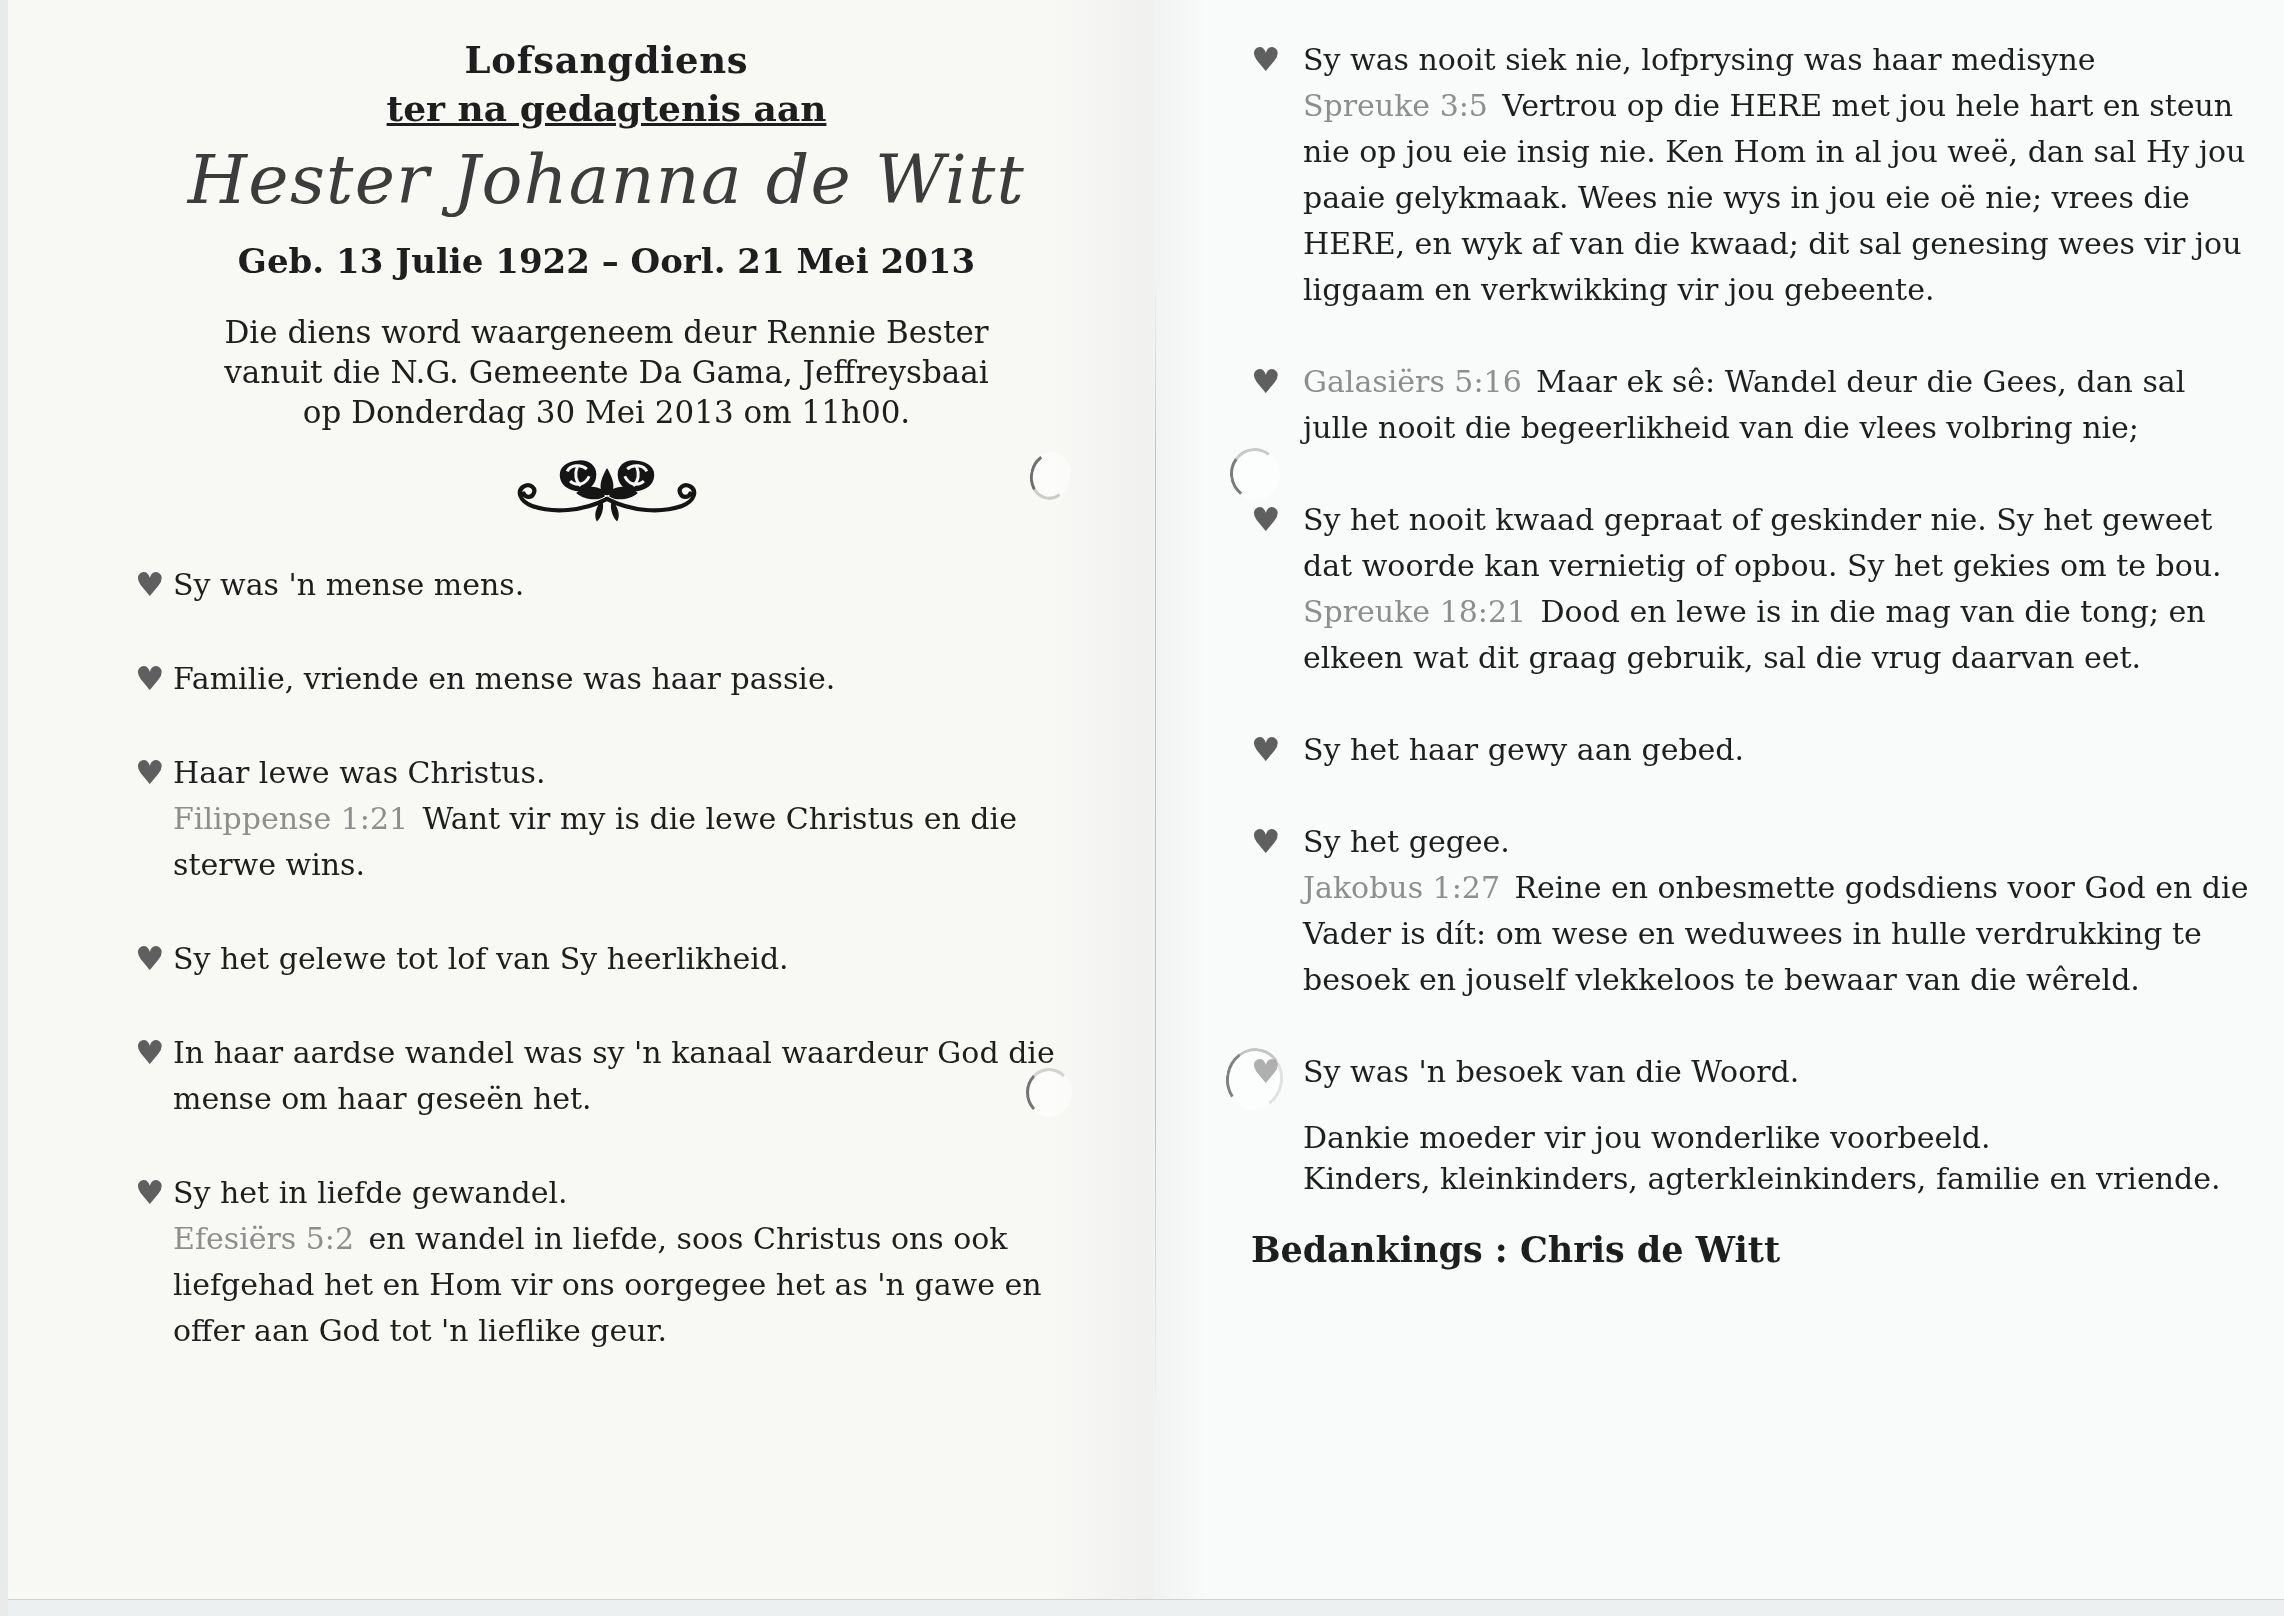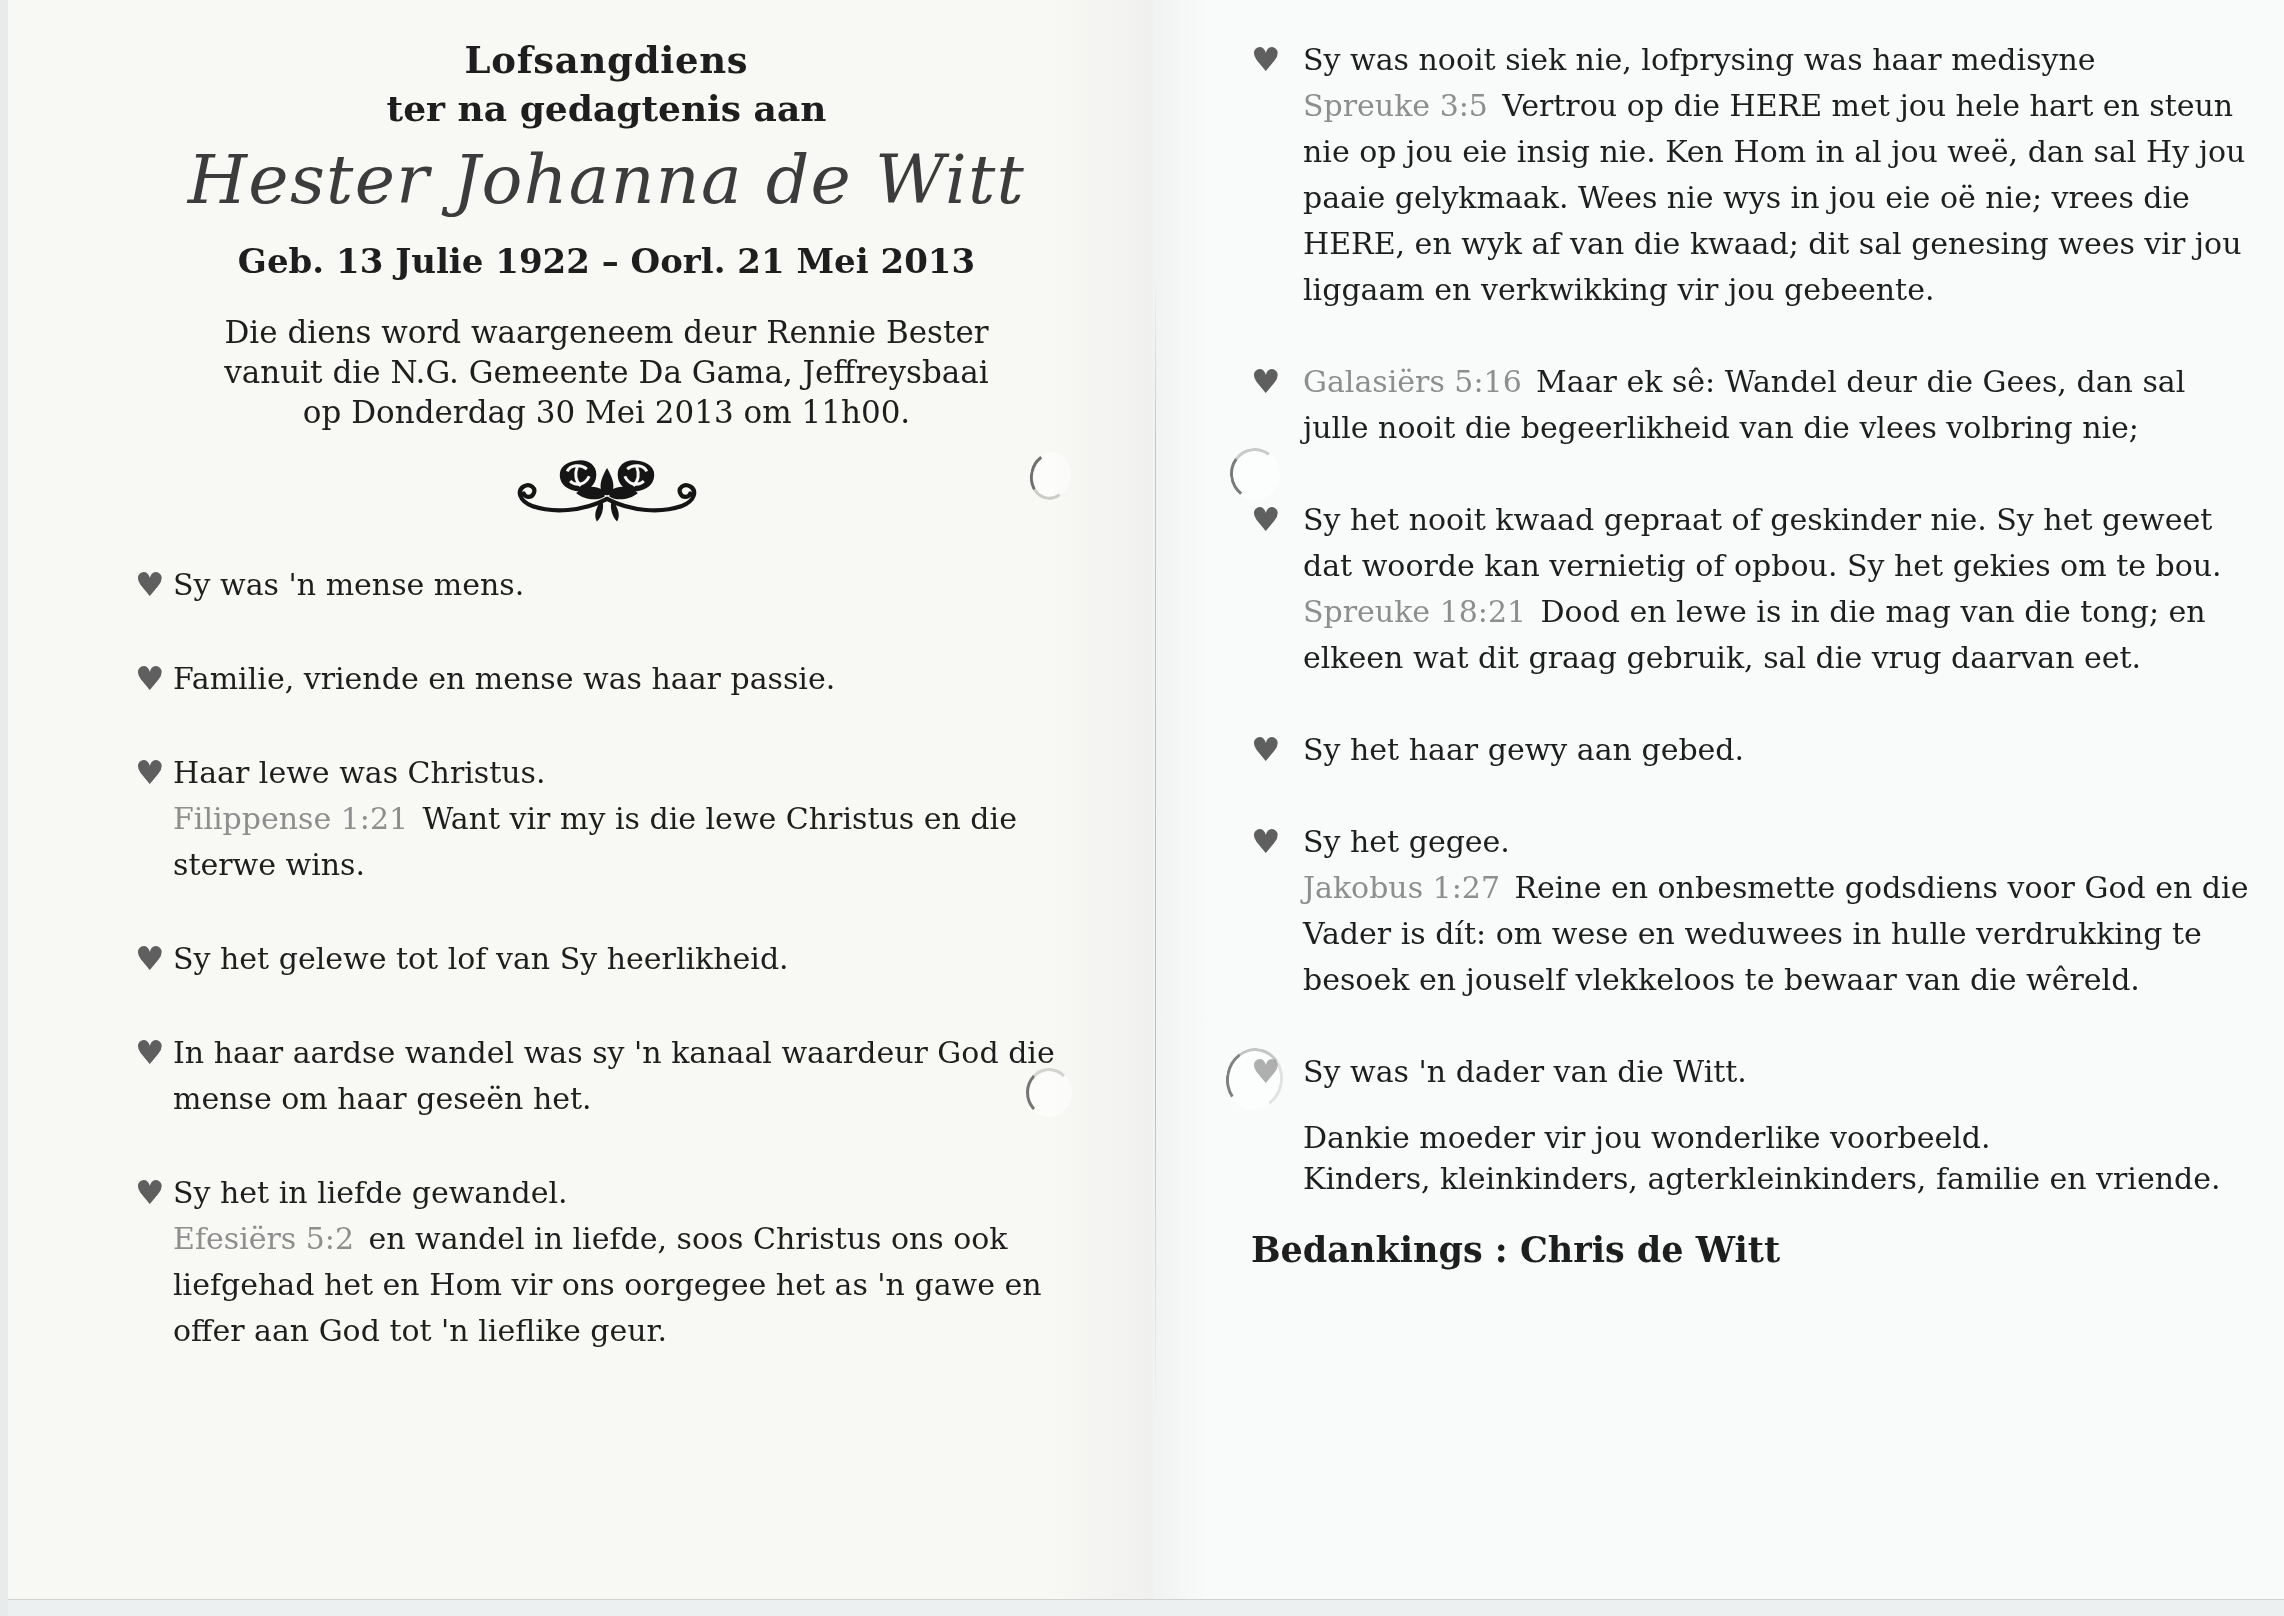--- a/index.html
+++ b/index.html
@@ -12,21 +12,21 @@
   }
   .page { position:absolute; top:0; height:1616px; }
   .page-left  { left:0;      width:1145px; background:linear-gradient(to right,#f8f8f5 0%,#f8f8f5 91%,#f0f1ef 100%); }
   .page-right { left:1145px; width:1139px; background:linear-gradient(to right,#f1f3f2 0%,#f9fafa 5%,#f9fafa 100%); }
   .inner-left  { padding:38px 75px 0 127px; }
   .inner-right { padding:37px 38px 0 98px; }
 
   
   .center { text-align:center; }
   .l-title1 { font-size:37px; font-weight:bold; letter-spacing:0.7px; }
-  .l-title2 { font-size:36px; font-weight:bold; margin-top:5.2px; }
+  .l-title2 { font-size:36px; font-weight:bold; margin-top:5.2px;text-decoration:underline; }
   .script   { font-style:italic; color:#3c3c3c; font-weight:400; }
   .l-name   { font-size:68px; margin-top:10.4px; letter-spacing:1.3px; }
   .l-dates  { font-size:34px; font-weight:bold; margin-top:22px; }
   .l-service{ font-size:31px; line-height:40px; margin-top:31px; }
   .l-skrif  { font-size:33px; font-weight:bold; margin-top:40px; }
   .l-skrif .gap { display:inline-block; width:17px; }
   .ornament-wrap { margin-top:22px; text-align:center; }
   .l-remember { font-size:50px; margin-top:18px; letter-spacing:0.7px; }
 
   
@@ -192,21 +192,21 @@
           <span class="heart">♥</span>
           <div class="item-body">
             <div>Sy het gegee.</div>
             <div><span class="ref">Jakobus 1:27</span><span>Reine en onbesmette godsdiens voor God en die Vader is dít: om wese en weduwees in hulle verdrukking te besoek en jouself vlekkeloos te bewaar van die wêreld.</span></div>
           </div>
         </div>
 
         <div class="item tight">
           <span class="heart">♥</span>
           <div class="item-body">
-            <div>Sy was 'n dader van die Witt.</div>
+            <div>Sy was 'n besoek van die Woord.</div>
           </div>
         </div>
 
       </div>
 
       <div class="closing">
         <div>Dankie moeder vir jou wonderlike voorbeeld.</div>
         <div>Kinders, kleinkinders, agterkleinkinders, familie en vriende.</div>
       </div>
 

